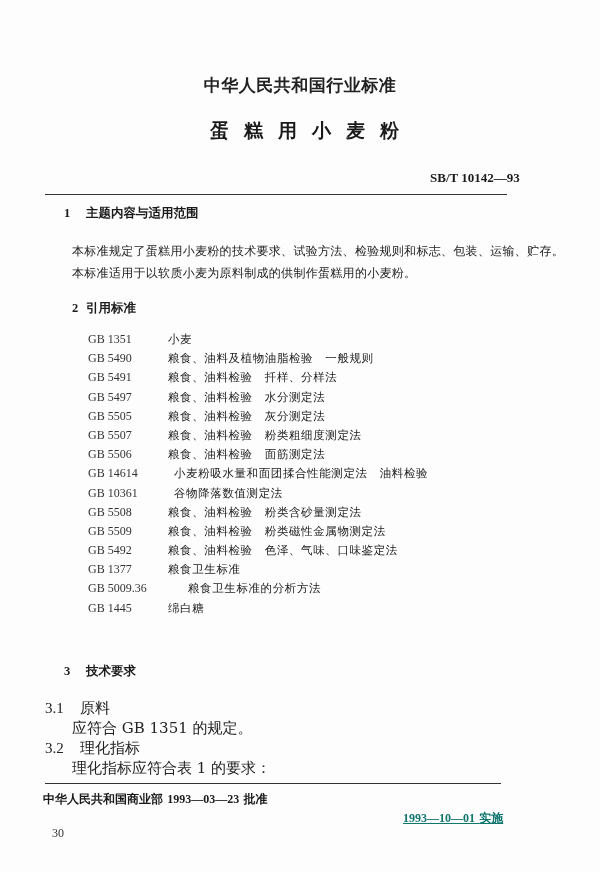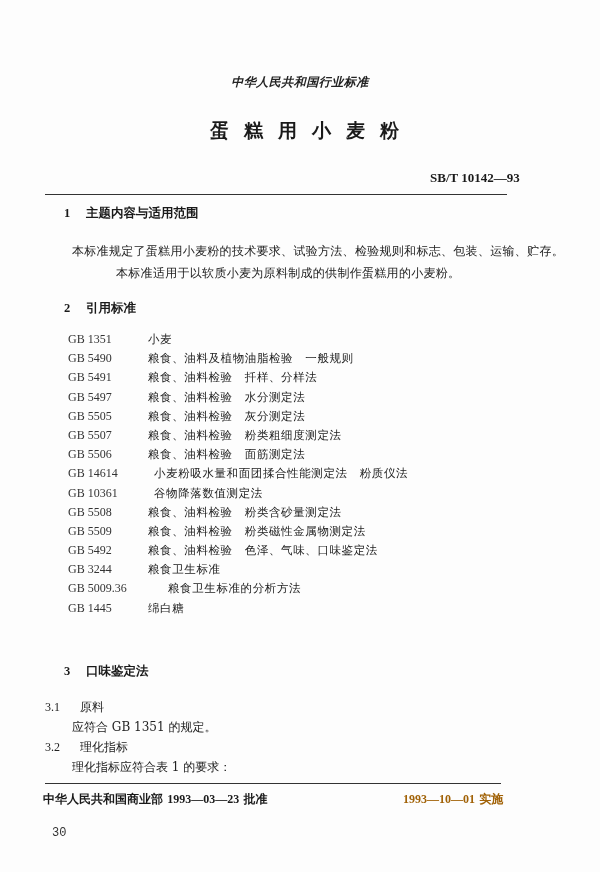--- a/index.html
+++ b/index.html
@@ -13,23 +13,22 @@
       position: relative;
       overflow: hidden;
       font-family: "DejaVu Serif", "Liberation Serif", serif;
       color: #1a1a1a;
       background: #fdfdfd;
     }
     .abs { position: absolute; white-space: nowrap; }
     .national {
       top: 74px; left: 0; width: 600px; text-align: center;
       font-family: "DejaVu Sans", sans-serif;
-      font-size: 12px; font-weight: bold; letter-spacing: 0.5px;
+      font-size: 17px; font-weight: bold; letter-spacing: 0.5px;
       color: #222;
-      font-style: italic;
     }
     .title {
       top: 118px; left: 0; width: 600px; text-align: center;
       font-family: "DejaVu Sans", sans-serif;
       font-size: 19px; font-weight: bold; letter-spacing: 15px;
       color: #1a1a1a;
       padding-left: 12px;
     }
     .code {
       top: 170px; left: 430px;
@@ -45,62 +44,62 @@
     .rule-top { top: 194px; left: 45px; width: 462px; }
     .rule-bottom { top: 783px; left: 45px; width: 456px; }
     .h1 {
       font-family: "DejaVu Sans", sans-serif;
       font-size: 12.5px; font-weight: bold;
       color: #1a1a1a;
       margin-left: 16px;
     }
     .h1 .num { display: inline-block; width: 22px; font-family: "Liberation Serif", serif; }
     .sec1 { top: 205px; left: 48px; }
-    .sec2 { top: 300px; left: 48px; }
+    .sec2 { top: 300px; left: 48px; text-align: center; }
     .sec3 { top: 663px; left: 48px; }
     .para {
       font-size: 12px; color: #222; letter-spacing: 0.3px;
     }
     .p1 { top: 243px; left: 72px; }
-    .p2 { top: 265px; left: 72px; margin-left: 44px; }
+    .p2 { top: 265px; left: 72px; }
     .refs {
-      position: absolute; top: 330px; left: 68px;
+      position: absolute; top: 330px; left: 88px;
       font-size: 11.5px; color: #222;
     }
     .ref-row { height: 19.2px; line-height: 19.2px; white-space: nowrap; }
     .ref-code {
       display: inline-block;
       font-family: "Liberation Serif", serif;
       font-size: 12px;
       color: #333;
       margin-right: 12px;
     }
     .ref-name { letter-spacing: 0.6px; }
     .sub {
-      font-size: 12px; color: #222;
+      font-size: 15px; color: #222;
     }
     .sub .num { display: inline-block; width: 35px; font-family: "Liberation Serif", serif; }
     .s31 { top: 699px; left: 45px; }
     .s31t { top: 719px; left: 72px; }
     .s32 { top: 739px; left: 45px; }
     .s32t { top: 759px; left: 72px; text-align: center; }
     .footer-left {
       top: 791px; left: 43px;
       font-family: "DejaVu Sans", sans-serif;
       font-size: 12px; font-weight: bold; color: #1a1a1a;
     }
     .footer-right {
-      top: 791px; left: 403px;
+      top: 810px; left: 403px;
       font-family: "DejaVu Sans", sans-serif;
-      font-size: 12px; font-weight: bold; color: #a16207;
+      font-size: 12px; font-weight: bold; color: #0f766e; text-decoration: underline;
     }
     .serif-num { font-family: "Liberation Serif", serif; font-weight: bold; font-size: 12px; }
     .page-num {
       top: 826px; left: 52px;
-      font-family: Liberation Mono, monospace;
+      font-family: Liberation Serif, serif;
       font-size: 12px; color: #333;
     }
   </style>
 </head>
 <body>
 
 <div>
 
   <div class="abs national">中华人民共和国行业标准</div>
   <div class="abs title">蛋糕用小麦粉</div>
@@ -119,32 +118,32 @@
   </div>
 
   <div class="refs">
     <div class="ref-row"><span class="ref-code" style="width:68px">GB 1351</span><span class="ref-name">小麦</span></div>
     <div class="ref-row"><span class="ref-code" style="width:68px">GB 5490</span><span class="ref-name">粮食、油料及植物油脂检验　一般规则</span></div>
     <div class="ref-row"><span class="ref-code" style="width:68px">GB 5491</span><span class="ref-name">粮食、油料检验　扦样、分样法</span></div>
     <div class="ref-row"><span class="ref-code" style="width:68px">GB 5497</span><span class="ref-name">粮食、油料检验　水分测定法</span></div>
     <div class="ref-row"><span class="ref-code" style="width:68px">GB 5505</span><span class="ref-name">粮食、油料检验　灰分测定法</span></div>
     <div class="ref-row"><span class="ref-code" style="width:68px">GB 5507</span><span class="ref-name">粮食、油料检验　粉类粗细度测定法</span></div>
     <div class="ref-row"><span class="ref-code" style="width:68px">GB 5506</span><span class="ref-name">粮食、油料检验　面筋测定法</span></div>
-    <div class="ref-row"><span class="ref-code" style="width:74px">GB 14614</span><span class="ref-name">小麦粉吸水量和面团揉合性能测定法　粉质仪法</span></div>
+    <div class="ref-row"><span class="ref-code" style="width:74px">GB 14614</span><span class="ref-name">小麦粉吸水量和面团揉合性能测定法　油料检验</span></div>
     <div class="ref-row"><span class="ref-code" style="width:74px">GB 10361</span><span class="ref-name">谷物降落数值测定法</span></div>
     <div class="ref-row"><span class="ref-code" style="width:68px">GB 5508</span><span class="ref-name">粮食、油料检验　粉类含砂量测定法</span></div>
     <div class="ref-row"><span class="ref-code" style="width:68px">GB 5509</span><span class="ref-name">粮食、油料检验　粉类磁性金属物测定法</span></div>
     <div class="ref-row"><span class="ref-code" style="width:68px">GB 5492</span><span class="ref-name">粮食、油料检验　色泽、气味、口味鉴定法</span></div>
-    <div class="ref-row"><span class="ref-code" style="width:68px">GB 3244</span><span class="ref-name">粮食卫生标准</span></div>
+    <div class="ref-row"><span class="ref-code" style="width:68px">GB 1377</span><span class="ref-name">粮食卫生标准</span></div>
     <div class="ref-row"><span class="ref-code" style="width:88px">GB 5009.36</span><span class="ref-name">粮食卫生标准的分析方法</span></div>
     <div class="ref-row"><span class="ref-code" style="width:68px">GB 1445</span><span class="ref-name">绵白糖</span></div>
   </div>
 
   <div class="abs h1 sec3">
-    <span class="num">3</span><span>口味鉴定法</span>
+    <span class="num">3</span><span>技术要求</span>
   </div>
 
   <div class="abs sub s31">
     <span class="num">3.1</span><span>原料</span>
   </div>
   <div class="abs sub s31t">应符合 GB 1351 的规定。</div>
 
   <div class="abs sub s32">
     <span class="num">3.2</span><span>理化指标</span>
   </div>

